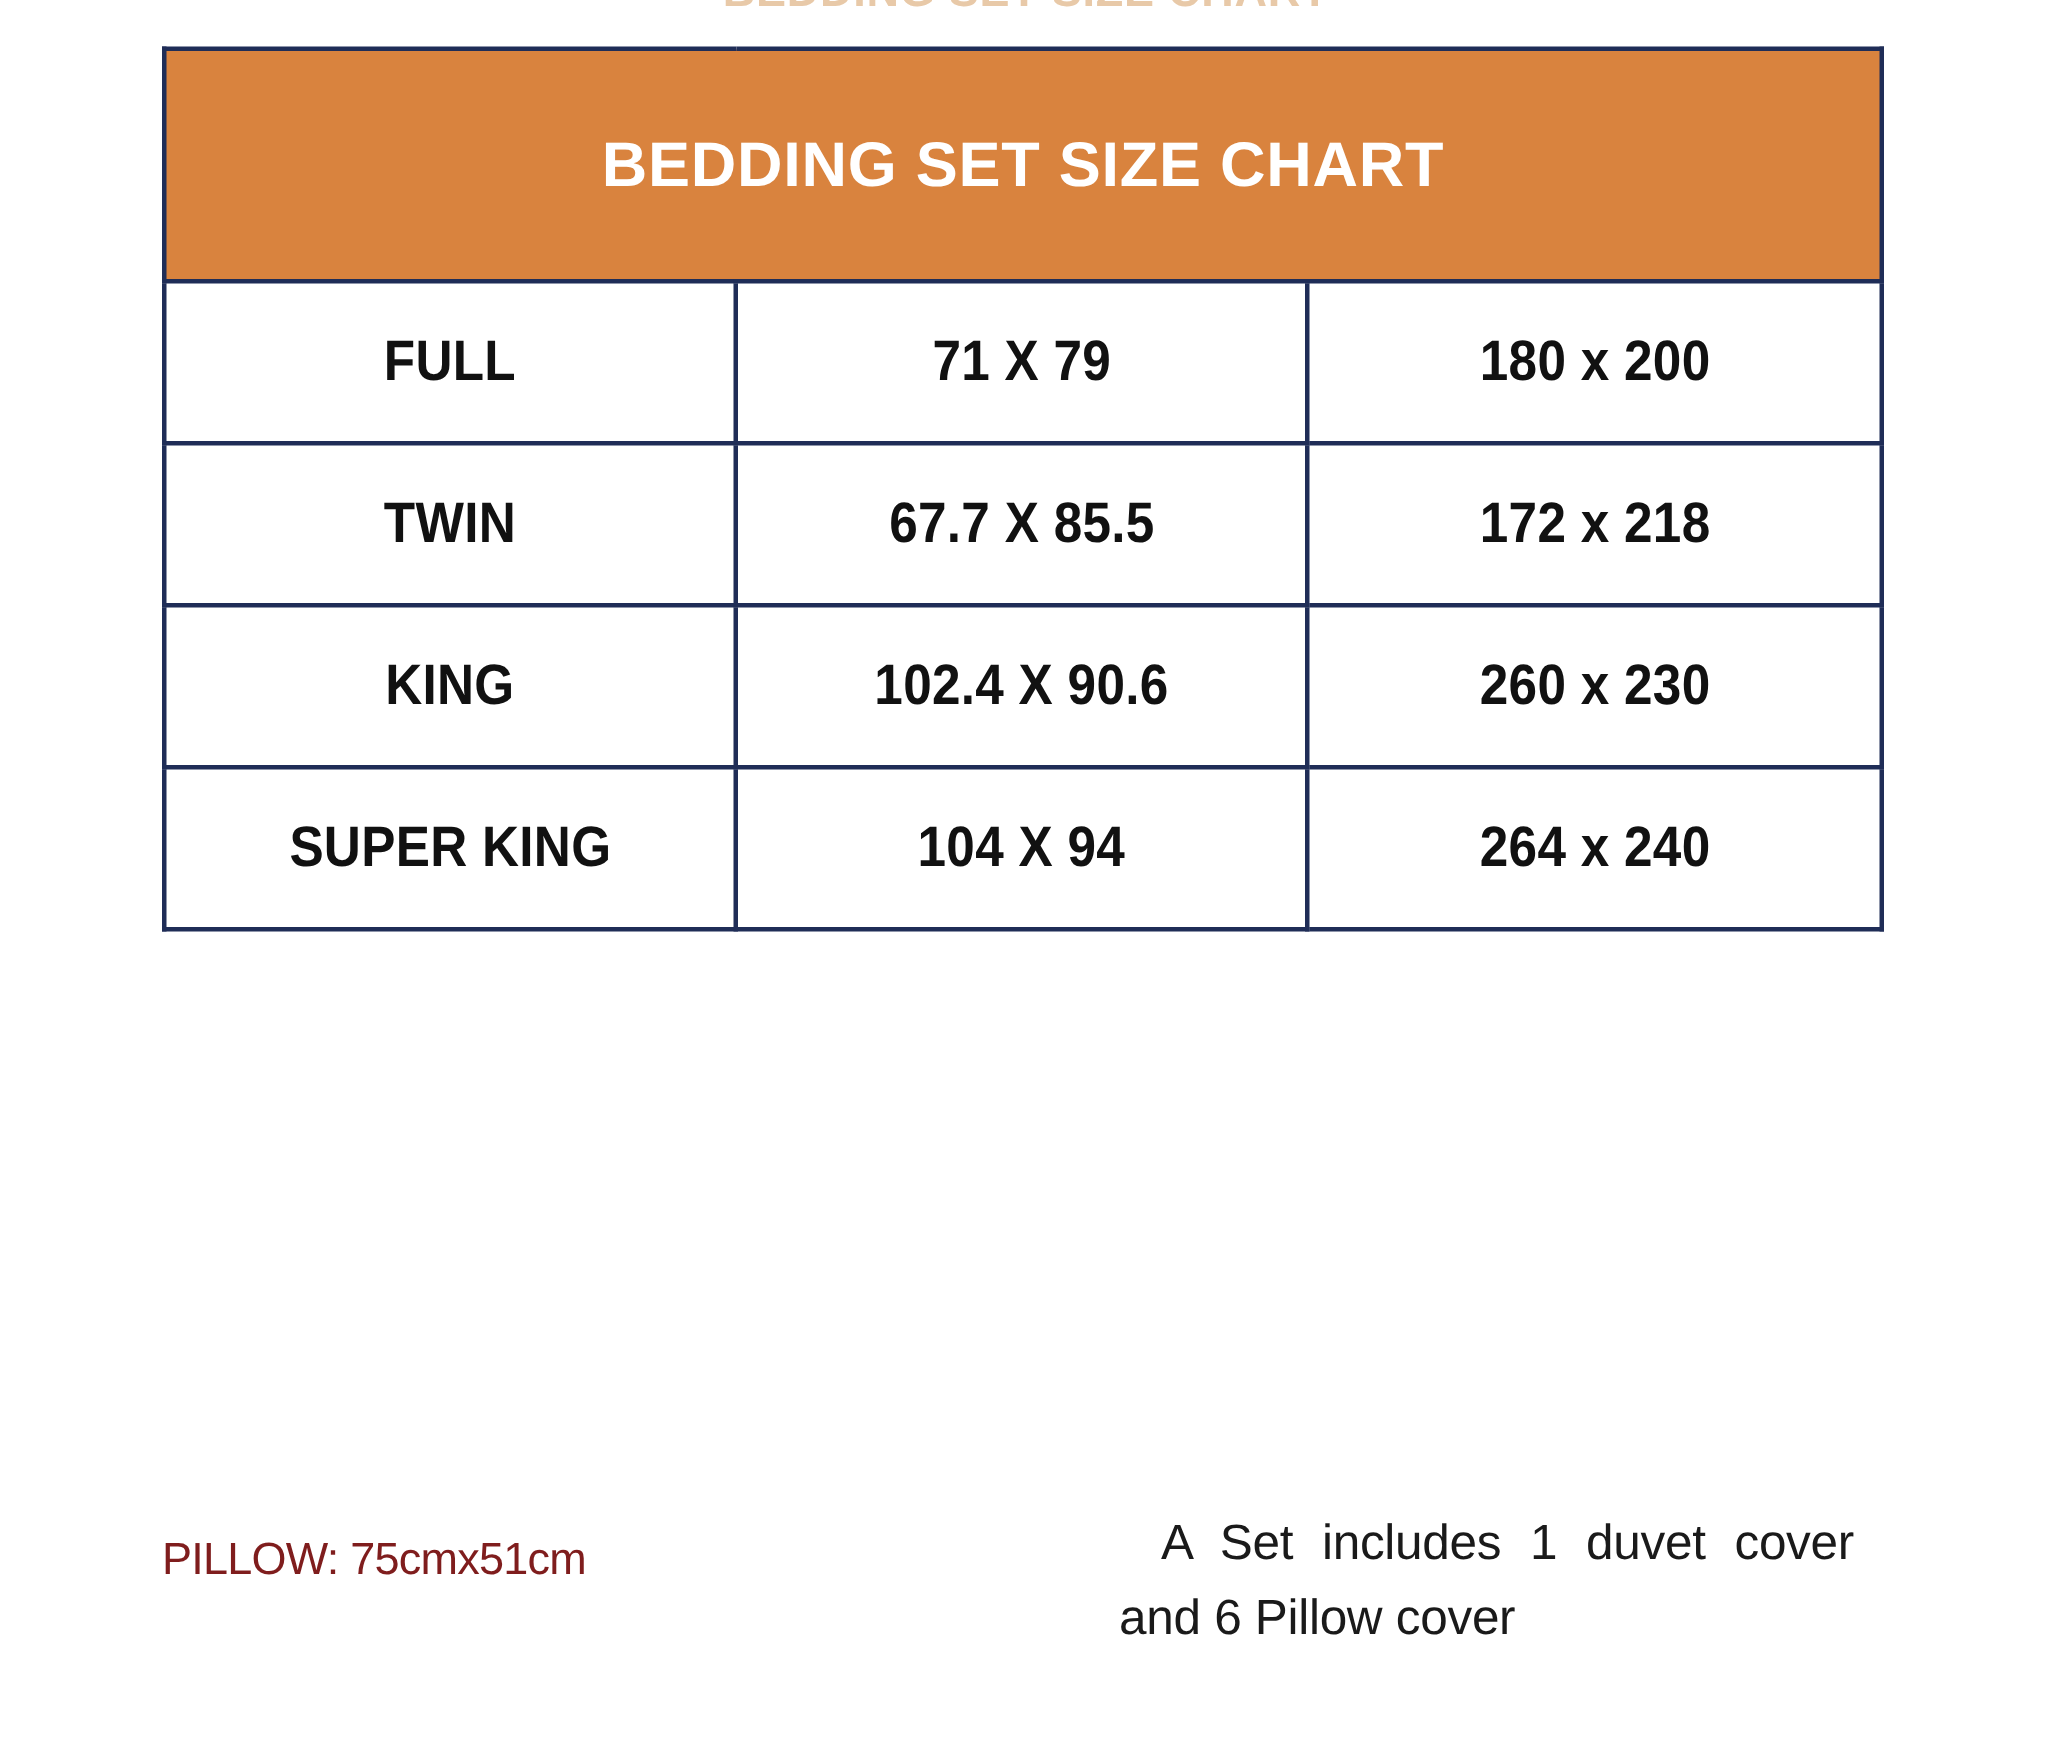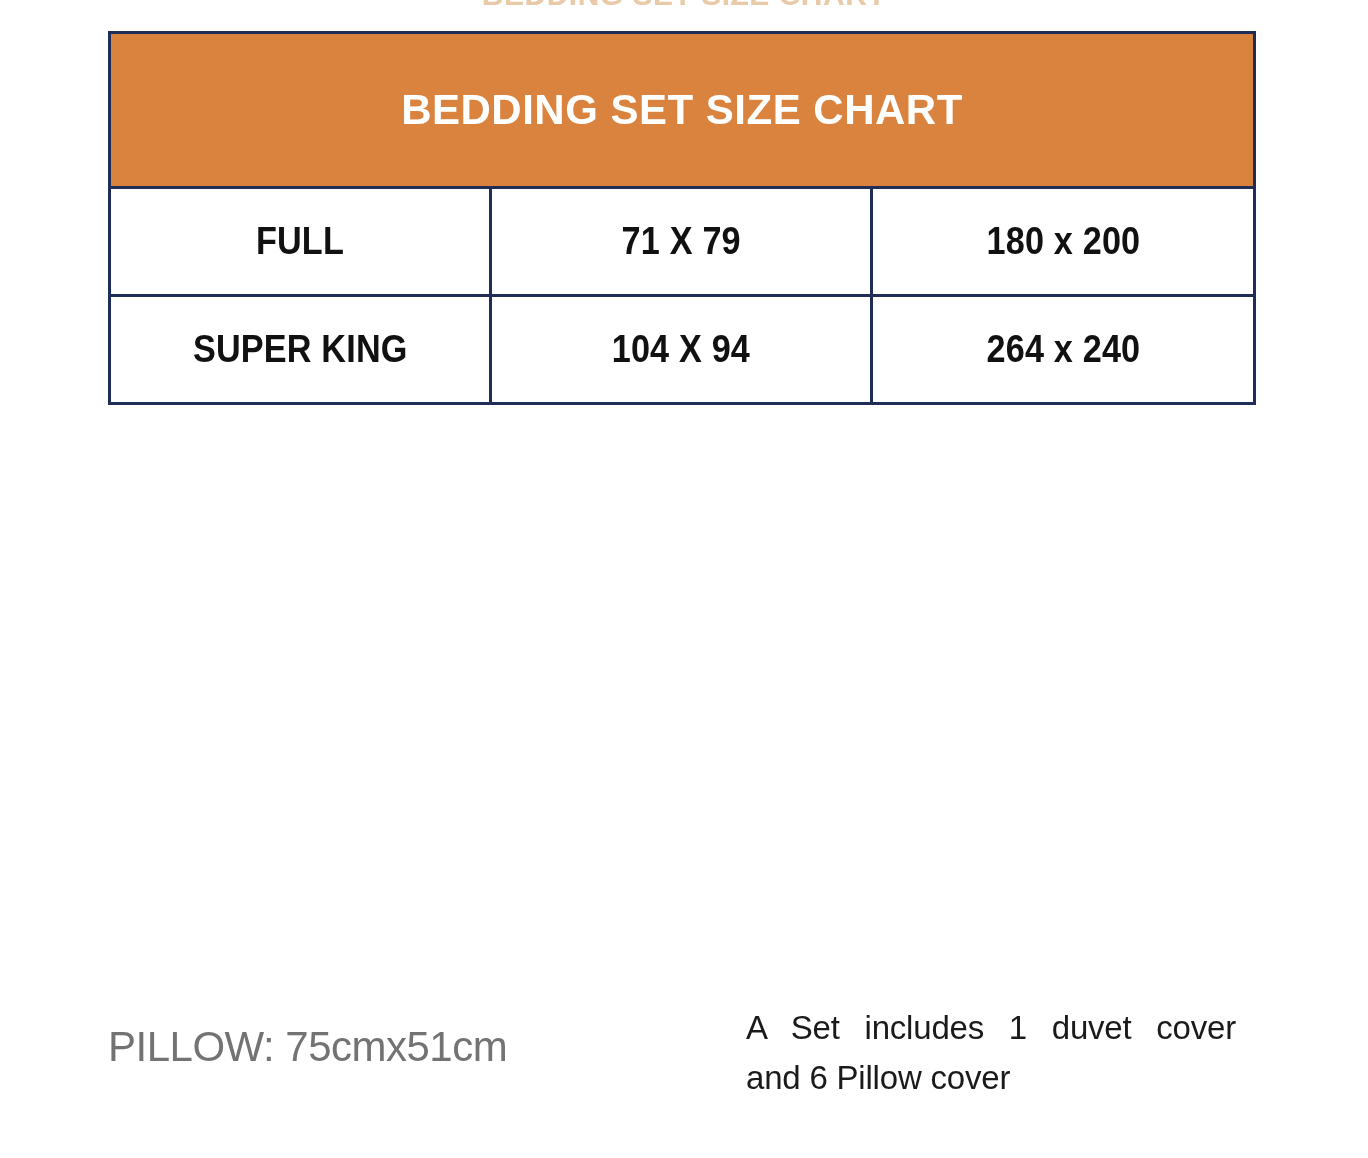--- a/index.html
+++ b/index.html
@@ -101,23 +101,23 @@
     left: 0;
     top: 995px;
     width: 1368px;
     height: 140px;
   }
 
   .pillow-note {
     position: absolute;
     left: 108px;
     top: 28px;
-    font-size: 42px;
+    font-size: 30px;
     font-weight: normal;
-    color: #737373;
+    color: #7f1d1d;
     letter-spacing: -0.5px;
     white-space: nowrap;
   }
 
   .set-note {
     position: absolute;
     left: 746px;
     top: 8px;
     width: 490px;
     font-size: 33px;
@@ -125,20 +125,21 @@
     color: #1a1a1a;
     text-align: justify;
     letter-spacing: -0.2px;
   }
   .set-note .line {
     display: block;
   }
   .set-note .line.justified {
     text-align: justify;
     text-align-last: justify;
+    margin-left: 28px;
   }
 </style>
 </head>
 <body>
 
 <div class="cropped-top-title">BEDDING SET SIZE CHART</div>
 
 <div class="chart-wrap">
   <table class="size-chart">
     <colgroup>
@@ -151,23 +152,33 @@
         <td class="title-cell" colspan="3">BEDDING SET SIZE CHART</td>
       </tr>
 
 
       <tr>
         <td class="body-cell"><span class="cell-text">FULL</span></td>
         <td class="body-cell"><span class="cell-text">71 X 79</span></td>
         <td class="body-cell"><span class="cell-text">180 x 200</span></td>
       </tr>
 
+      <tr>
+        <td class="body-cell"><span class="cell-text">TWIN</span></td>
+        <td class="body-cell"><span class="cell-text">67.7 X 85.5</span></td>
+        <td class="body-cell"><span class="cell-text">172 x 218</span></td>
+      </tr>
 
 
 
+      <tr>
+        <td class="body-cell"><span class="cell-text">KING</span></td>
+        <td class="body-cell"><span class="cell-text">102.4 X 90.6</span></td>
+        <td class="body-cell"><span class="cell-text">260 x 230</span></td>
+      </tr>
 
       <tr>
         <td class="body-cell"><span class="cell-text">SUPER KING</span></td>
         <td class="body-cell"><span class="cell-text">104 X 94</span></td>
         <td class="body-cell"><span class="cell-text">264 x 240</span></td>
       </tr>
     </tbody>
   </table>
 </div>
 

